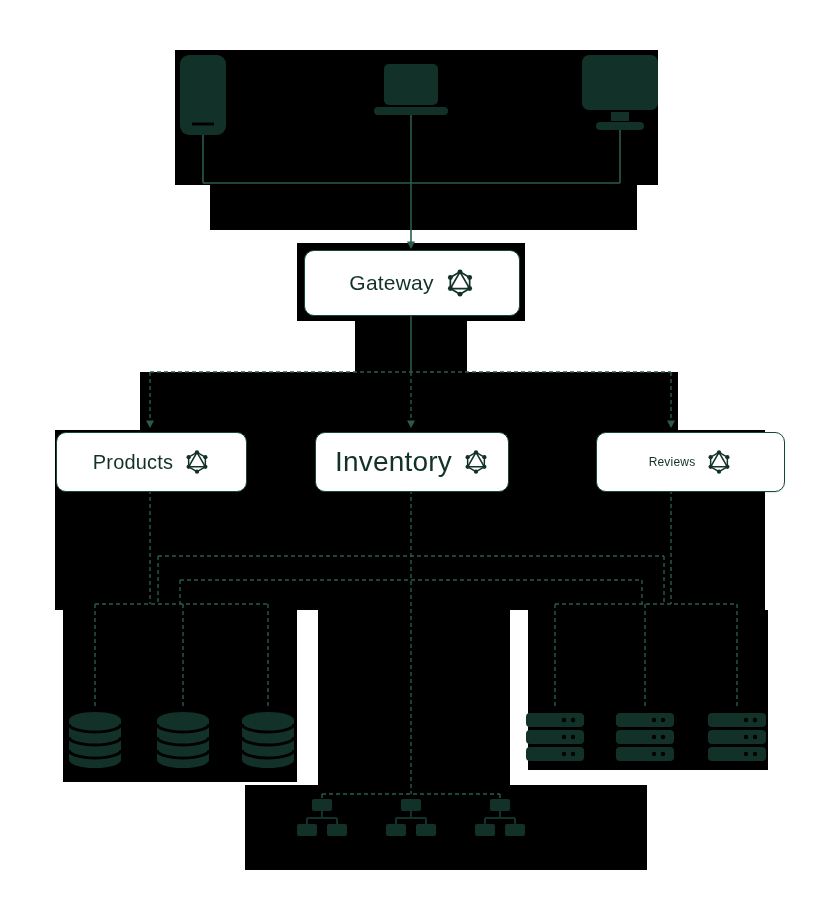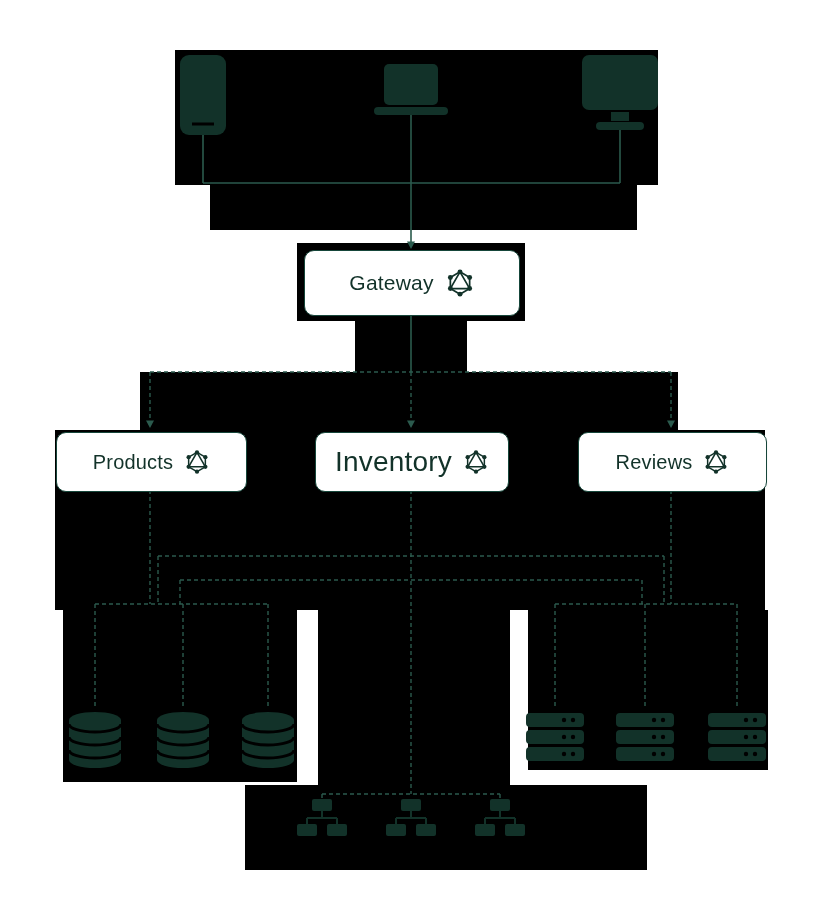--- a/index.html
+++ b/index.html
@@ -28,21 +28,21 @@
     background:var(--background,#fff);border:1.5px solid var(--box-border,#16463a);
     border-radius:10px;color:var(--ink,#123229);font-weight:500;letter-spacing:.2px;
     box-shadow:0 1px 2px rgba(10,40,32,.10);
   }
   .node .gql{flex:0 0 auto;display:block;}
   .gql-stroke{stroke:var(--ink,#123229);fill:none;stroke-width:1.6;}
   .gql-dot{fill:var(--ink,#123229);}
   #gateway-node{left:304px;top:250px;width:214px;height:64px;font-size:21px;}
   #products-node{left:56px;top:432px;width:189px;height:58px;font-size:20px;}
   #inventory-node{left:315px;top:432px;width:192px;height:58px;font-size:28px;}
-  #reviews-node{left:578px;top:432px;width:187px;height:58px;font-size:20px;}
+  #reviews-node{left:596px;top:432px;width:187px;height:58px;font-size:12px;}
 </style>
 </head>
 <body>
 
 <div class="canvas">
 
   <svg class="layer" width="816" height="900" viewBox="0 0 816 900">
 
     <g>
       <rect class="panel" x="175" y="50" width="483" height="135"></rect>

